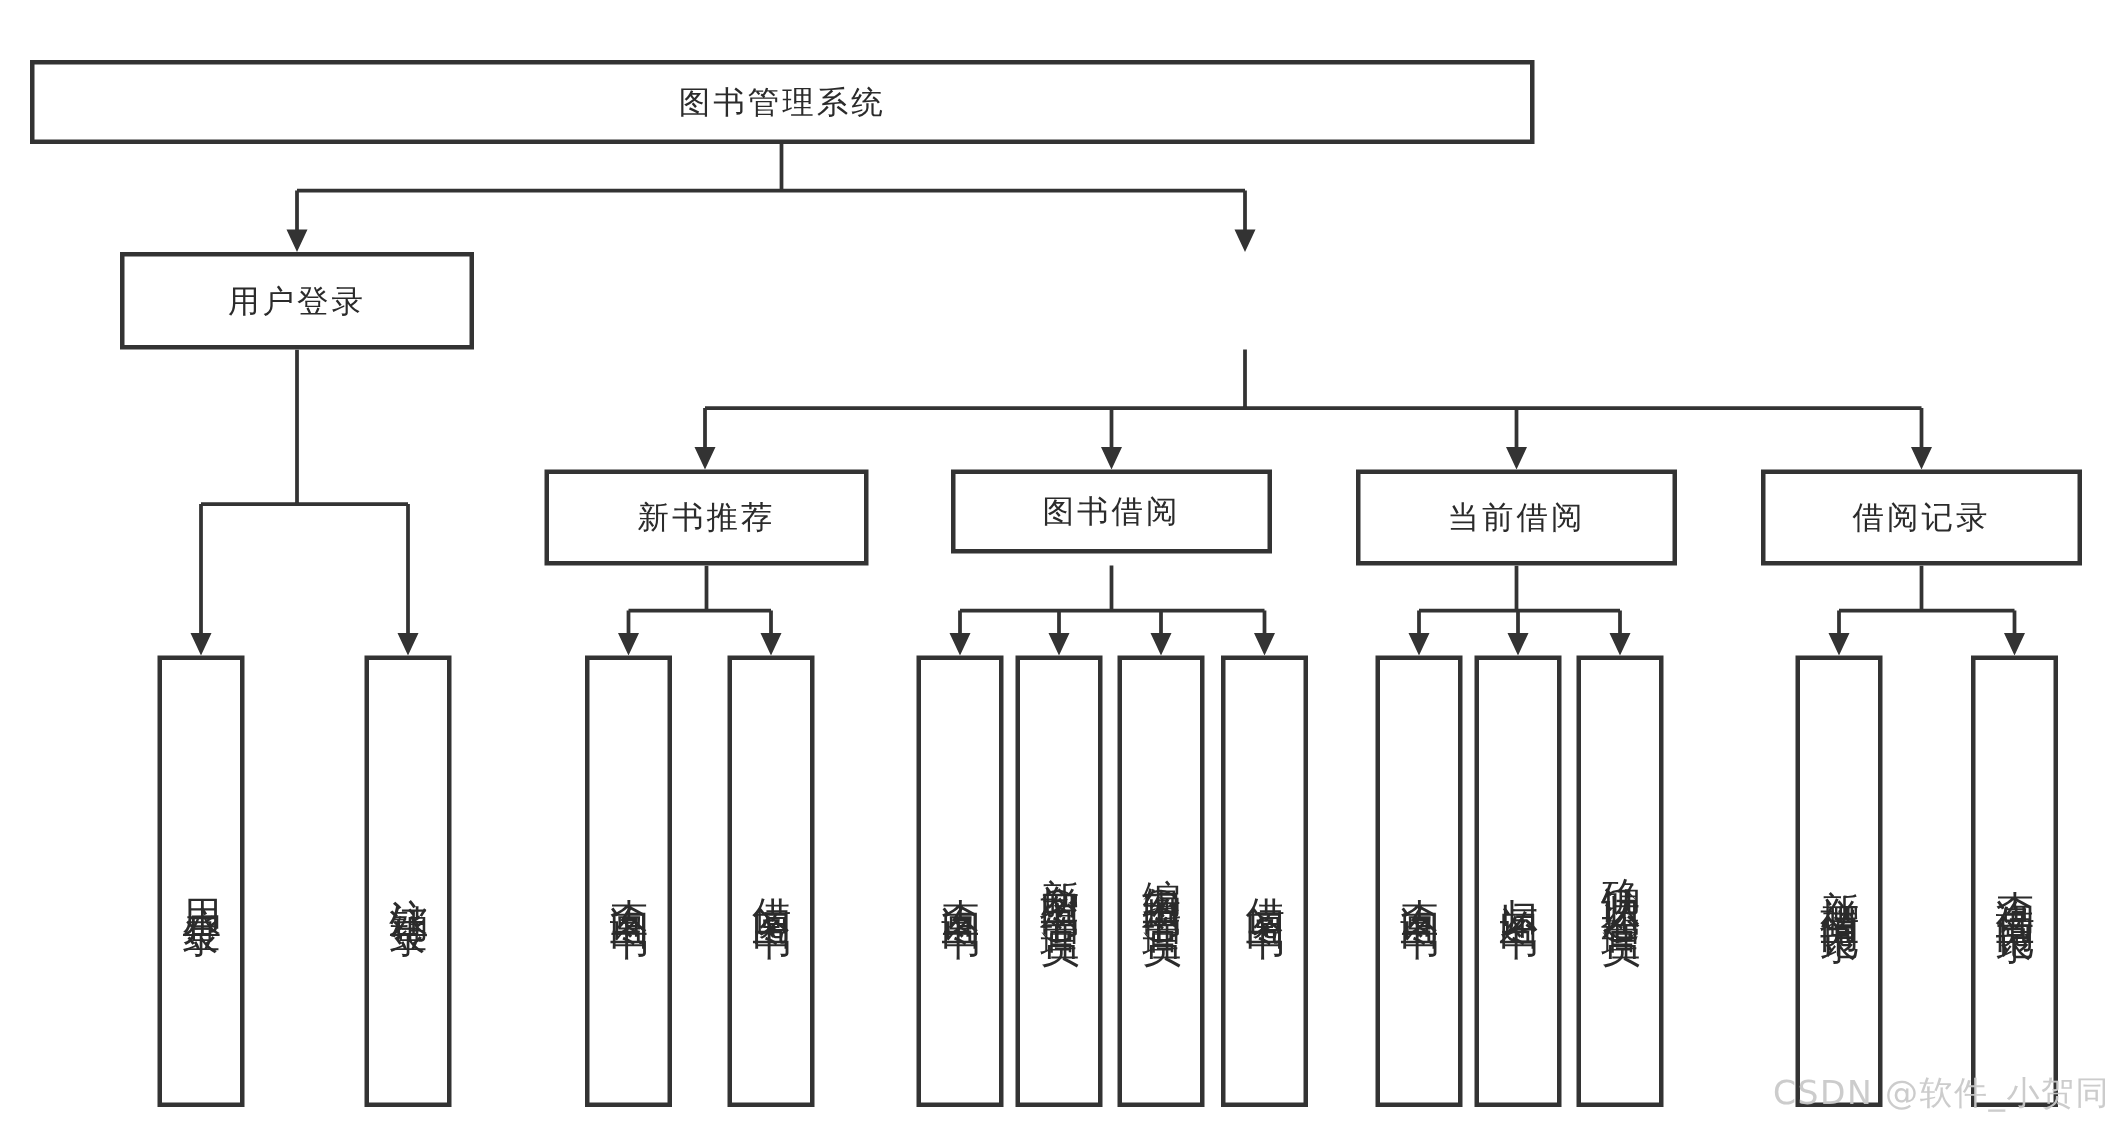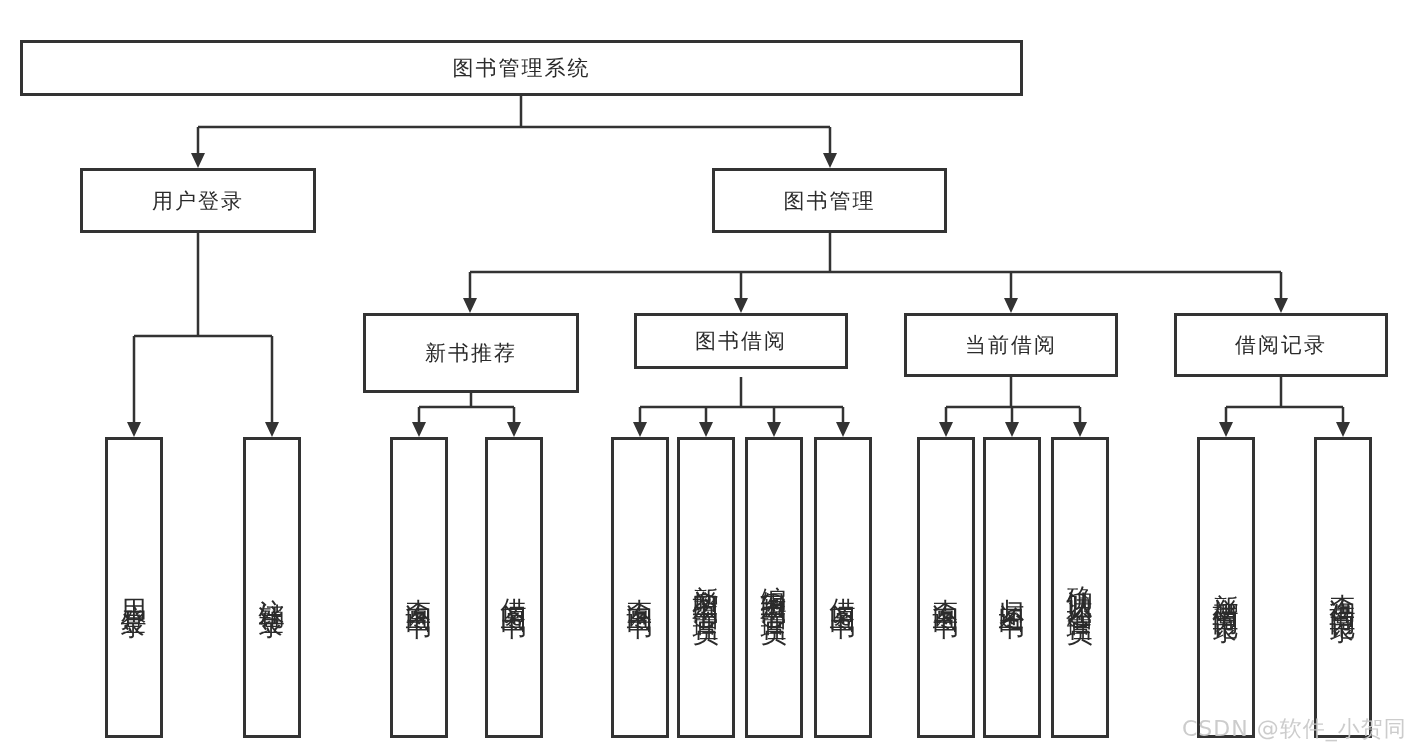--- a/index.html
+++ b/index.html
@@ -83,23 +83,22 @@
              M127 422 h14 L134 437 z  M265 422 h14 L272 437 z
              M412 422 h14 L419 437 z  M507 422 h14 L514 437 z
              M633 422 h14 L640 437 z  M699 422 h14 L706 437 z  M767 422 h14 L774 437 z  M836 422 h14 L843 437 z
              M939 422 h14 L946 437 z  M1005 422 h14 L1012 437 z  M1073 422 h14 L1080 437 z
              M1219 422 h14 L1226 437 z  M1336 422 h14 L1343 437 z"></path>
   </svg>
 
   <div class="node" style="left:20px; top:13px; width:1003px; height:56px;margin-top:27px;">图书管理系统</div>
 
   <div class="node" style="left:80px; top:168px; width:236px; height:65px;">用户登录</div>
-  <div class="node" style="left:712px; top:168px; width:235px; height:65px;">图书管理</div>
 
-  <div class="node" style="left:363px; top:313px; width:216px; height:80px;">新书推荐</div>
+  <div class="node" style="left:363px; top:313px; width:216px; height:64px;">新书推荐</div>
   <div class="node" style="left:634px; top:313px; width:214px; height:56px;">图书借阅</div>
   <div class="node" style="left:904px; top:313px; width:214px; height:64px;">当前借阅</div>
   <div class="node" style="left:1174px; top:313px; width:214px; height:64px;">借阅记录</div>
 
   <div class="leaf" style="left:105px;">
     <span class="vtext">用户登录</span>
   </div>
   <div class="leaf" style="left:243px;">
     <span class="vtext">注销登录</span>
   </div>

